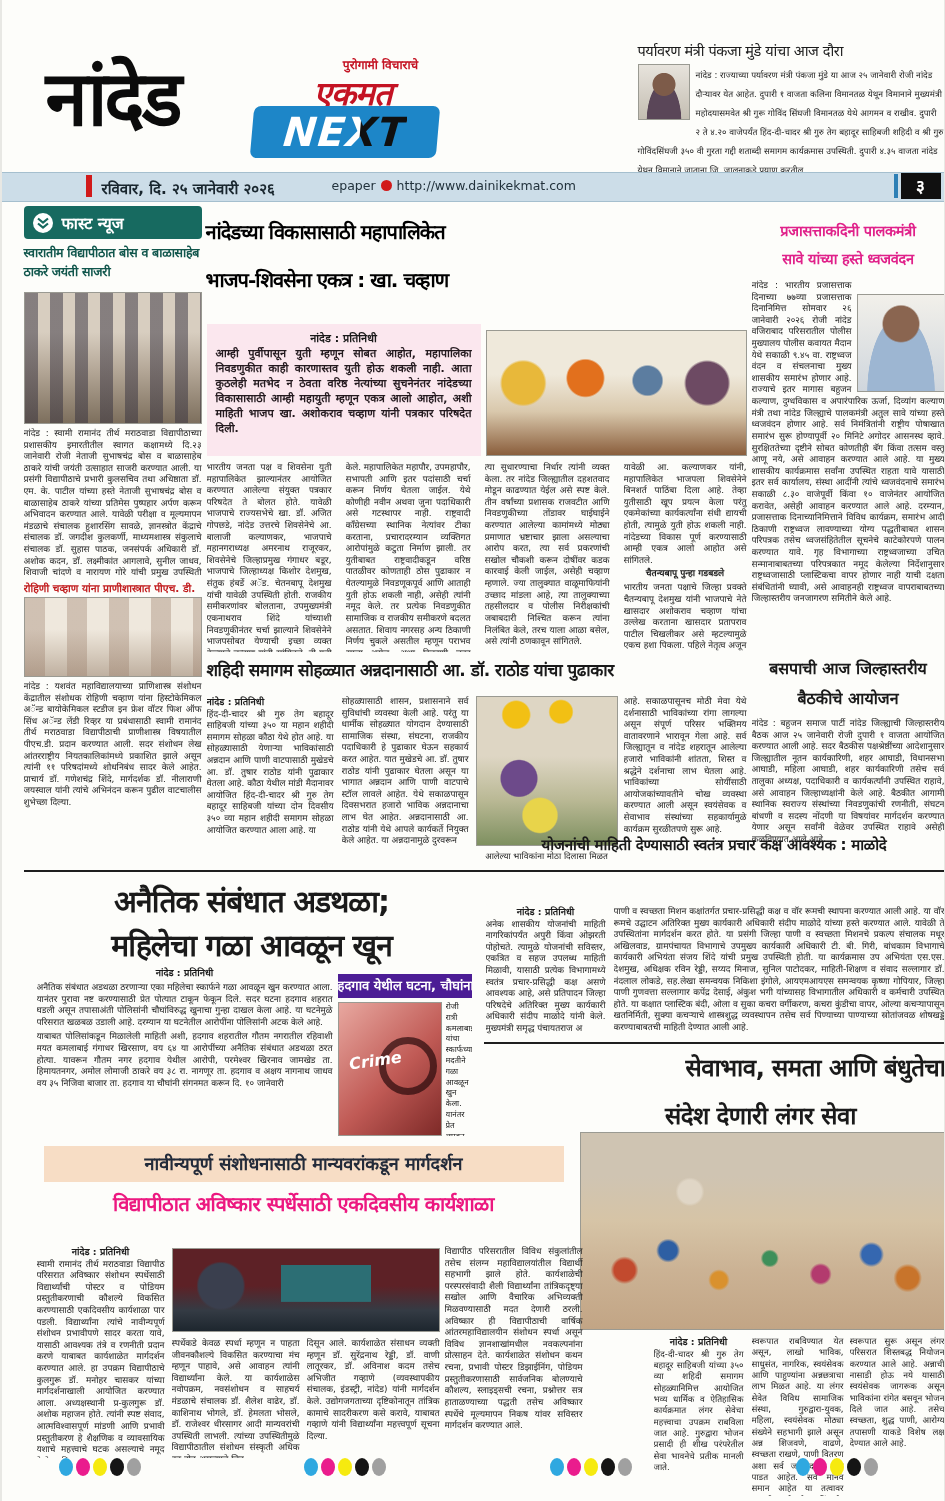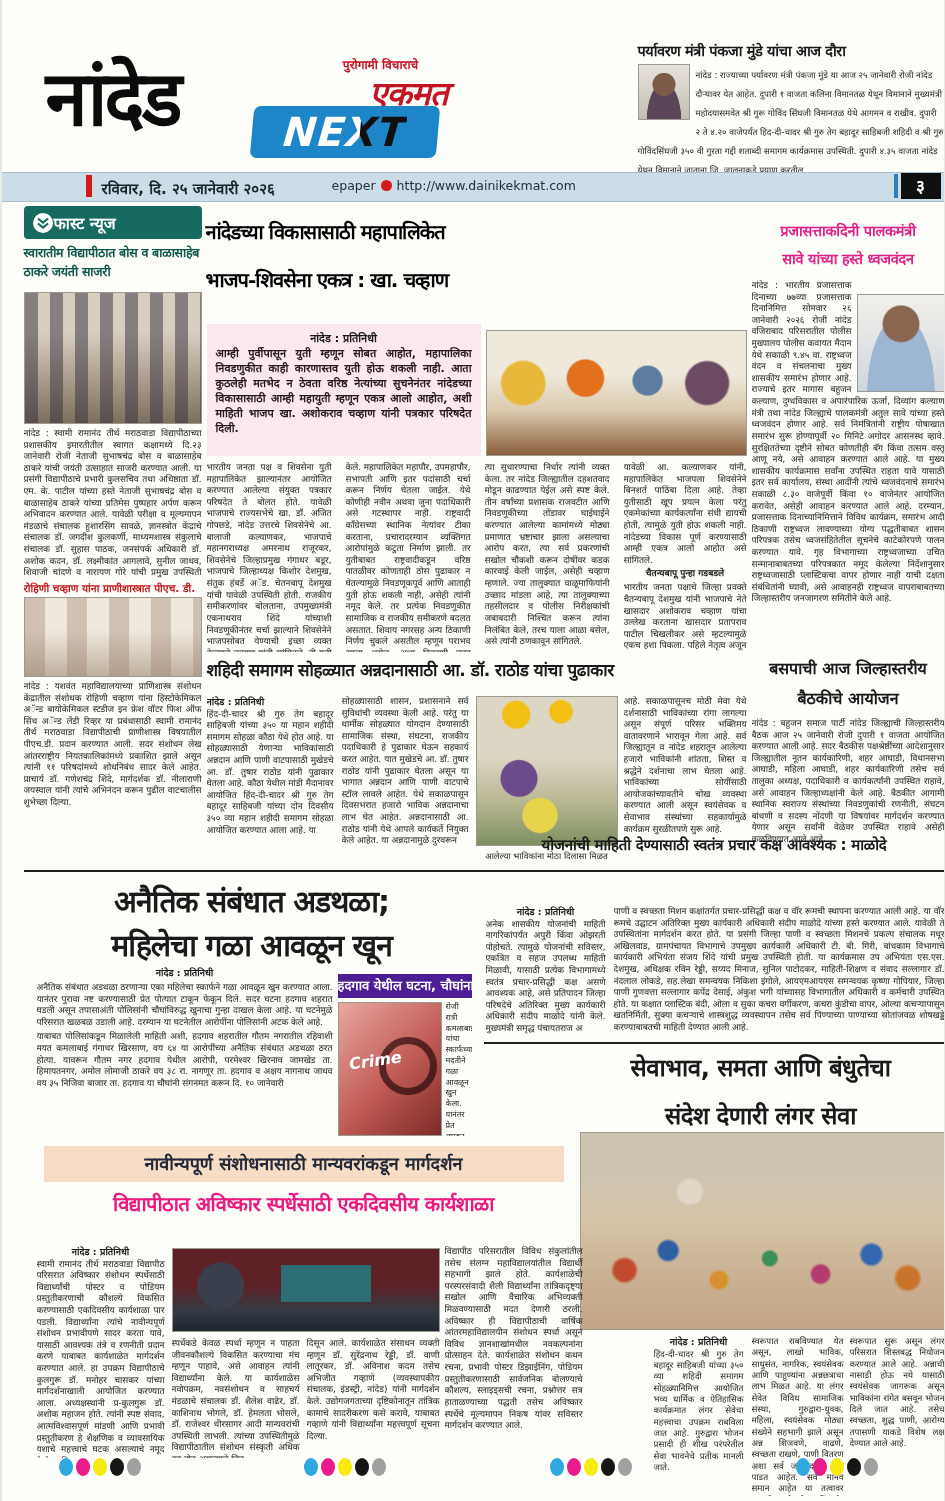--- a/index.html
+++ b/index.html
@@ -7,47 +7,47 @@
   #page{position:relative;width:942px;height:1501px;margin:0 auto;background:#fdfdfa;
         font-family:"DejaVu Sans",sans-serif;overflow:hidden;color:#1a1a1a;}
   .abs{position:absolute;}
   .body-j{font-size:8.8px;line-height:1.32;text-align:justify;color:#1c1c1c;overflow:hidden;}
   .dl{font-weight:bold;text-align:center;font-size:9.5px;}
   .photo{border:1px solid #9a9a92;box-sizing:border-box;}
   
   .brand{left:44px;top:40px;width:230px;height:120px;font-size:76px;font-weight:bold;
          line-height:118px;color:#0b0b0b;letter-spacing:-3px;white-space:nowrap;}
   .ekmat-tag{left:316px;top:56px;width:126px;text-align:center;color:#c41323;font-size:12px;font-weight:bold;}
-  .ekmat{left:312px;top:70px;width:134px;text-align:right;color:#c41323;font-size:33px;
+  .ekmat{left:312px;top:70px;width:134px;text-align:left;color:#c41323;font-size:33px;
          font-weight:bold;font-style:italic;letter-spacing:-1px;}
   .next-logo{left:250px;top:106px;width:186px;height:52px;background:#1d86c8;border-radius:7px;
              transform:skewX(-5deg);display:flex;align-items:center;justify-content:center;}
   .next-logo span{font-size:40px;font-weight:bold;font-style:italic;letter-spacing:1px;
              background:linear-gradient(90deg,#ffffff 0 62%,#101010 62%);
              -webkit-background-clip:text;background-clip:text;color:transparent;}
   
   .munde{left:636px;top:40px;width:306px;height:132px;}
-  .munde-h{font-size:14.5px;font-weight:bold;white-space:nowrap;letter-spacing:-0.4px;margin-bottom:3px;}
+  .munde-h{font-size:14.5px;font-weight:normal;white-space:nowrap;letter-spacing:-0.4px;margin-bottom:3px;}
   .munde-photo{float:left;width:52px;height:56px;margin:1px 6px 1px 0;
      background:radial-gradient(circle at 50% 36%,#7d5b49 0 26%,transparent 28%),
      radial-gradient(ellipse at 50% 105%,#5a4658 0 48%,transparent 50%),
      linear-gradient(180deg,#e7e3dc,#c4beb2);}
   .munde-body{font-size:8.6px;line-height:1.3;text-align:justify;}
   
   .datebar{left:0;top:172px;width:945px;height:28px;background:#ccdde8;border-top:1px solid #a5bfce;border-bottom:1px solid #a5bfce;}
   .date-accent{left:84px;top:175px;width:6px;height:22px;background:#d11a1a;}
   .date-text{left:100px;top:178px;font-size:15px;font-weight:bold;color:#19262e;}
   .epaper-wrap{left:330px;top:178px;width:340px;font-size:12.5px;color:#22323c;display:flex;align-items:center;gap:5px;}
   .epaper-icon{display:inline-block;width:11px;height:11px;border-radius:50%;background:#d11a1a;}
   .pageno-bar{left:892px;top:174px;width:4px;height:24px;background:#2d7fb5;}
   .pageno{left:899px;top:173px;width:40px;height:26px;background:#101010;color:#fff;font-size:17px;
           font-weight:bold;text-align:center;line-height:26px;}
   
   .fn-header{left:22px;top:206px;width:178px;height:33px;background:#176a60;border-radius:4px;
-             display:flex;align-items:center;padding-left:8px;box-sizing:border-box;}
+             display:flex;align-items:center;gap:8px;padding-left:8px;box-sizing:border-box;}
   .fn-title{color:#fff;font-size:16px;font-weight:bold;}
   .fn-h1{left:22px;top:243px;width:178px;font-size:12.5px;font-weight:bold;color:#11564c;line-height:1.55;letter-spacing:-0.3px;}
   .fn-photo1{left:22px;top:292px;width:178px;height:132px;
      background:repeating-linear-gradient(90deg,rgba(52,48,62,.5) 0 13px,rgba(52,48,62,0) 13px 25px),
      linear-gradient(180deg,#d8cec0 0 30%,#b3a696 60%,#7d6f5d 100%);}
   .fn-body1{left:22px;top:428px;width:178px;height:150px;}
   .fn-h2{left:22px;top:581px;width:178px;font-size:10.5px;font-weight:bold;color:#c21f20;white-space:nowrap;overflow:hidden;}
   .fn-photo2{left:22px;top:597px;width:178px;height:80px;
      background:repeating-linear-gradient(90deg,rgba(150,120,100,.35) 0 20px,rgba(150,120,100,0) 20px 42px),
      linear-gradient(180deg,#efe8dd 0 40%,#d8cdbf 70%,#bfb0a0 100%);}
@@ -102,21 +102,21 @@
   .cuff-ring{position:absolute;left:40px;top:34px;width:44px;height:44px;border:7px solid rgba(40,10,12,.7);border-radius:50%;}
   .crime-word{position:absolute;left:10px;top:48px;color:#fff;font-size:16px;font-weight:bold;
      font-style:italic;transform:rotate(-8deg);}
   .mu-side{left:444px;top:1002px;width:26px;height:134px;font-size:8px;line-height:1.35;overflow:hidden;}
   
   .yo-h{left:482px;top:834px;width:461px;font-size:15px;font-weight:800;text-align:center;letter-spacing:-0.3px;white-space:nowrap;}
   .yo-intro{left:484px;top:906px;width:120px;height:132px;}
   .yo-body{left:612px;top:906px;width:331px;height:132px;}
   
   .lg-h{left:574px;width:370px;font-size:24px;font-weight:800;text-align:center;letter-spacing:-0.5px;white-space:nowrap;}
-  .lg-h1{top:1050px;} .lg-h2{top:1090px;margin-top:8px;}
+  .lg-h1{top:1050px;text-align:right;} .lg-h2{top:1090px;margin-top:8px;}
   .lg-photo{left:578px;top:1132px;width:365px;height:198px;
      background:radial-gradient(circle at 12% 70%,#c24a2e 0 3%,transparent 4%),
      radial-gradient(circle at 24% 60%,#2e5fa3 0 3%,transparent 4%),
      radial-gradient(circle at 38% 75%,#d9912e 0 3%,transparent 4%),
      radial-gradient(circle at 52% 64%,#3e8f5a 0 3%,transparent 4%),
      radial-gradient(circle at 66% 72%,#b33b6e 0 3%,transparent 4%),
      radial-gradient(circle at 80% 62%,#3567b0 0 3%,transparent 4%),
      radial-gradient(circle at 90% 74%,#c8742b 0 3%,transparent 4%),
      radial-gradient(circle at 30% 30%,#e0d6c6 0 4%,transparent 5%),
      linear-gradient(180deg,#cfc4b2 0 22%,#d6c4a6 45%,#cbb294 70%,#c2a585 100%);}

